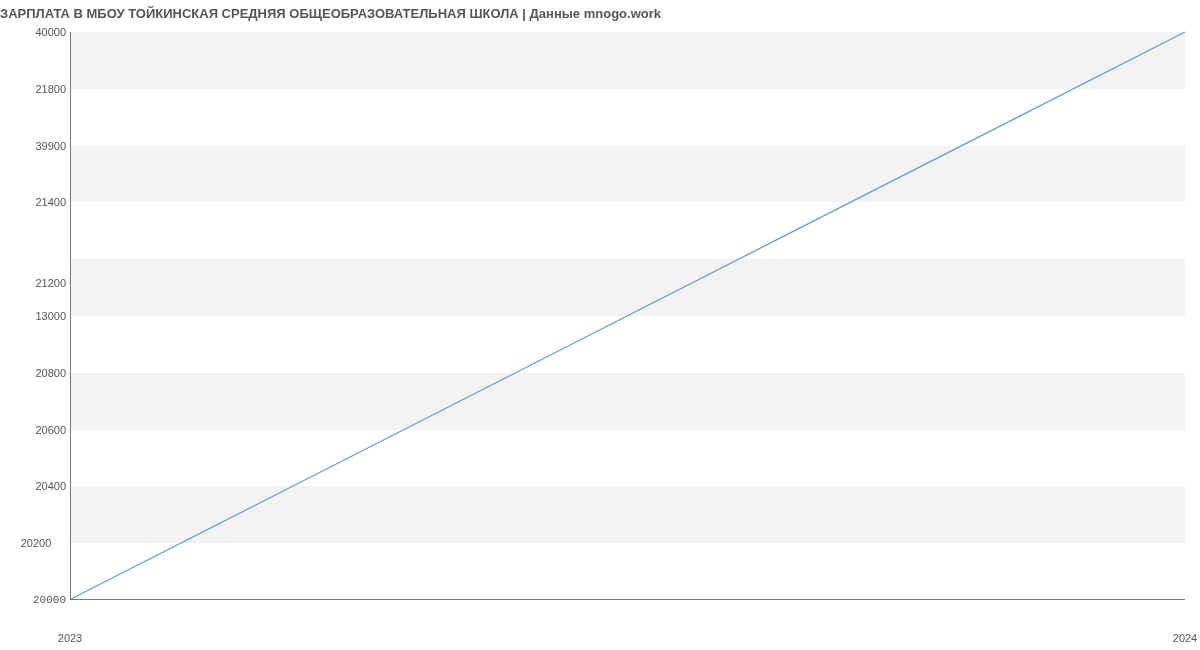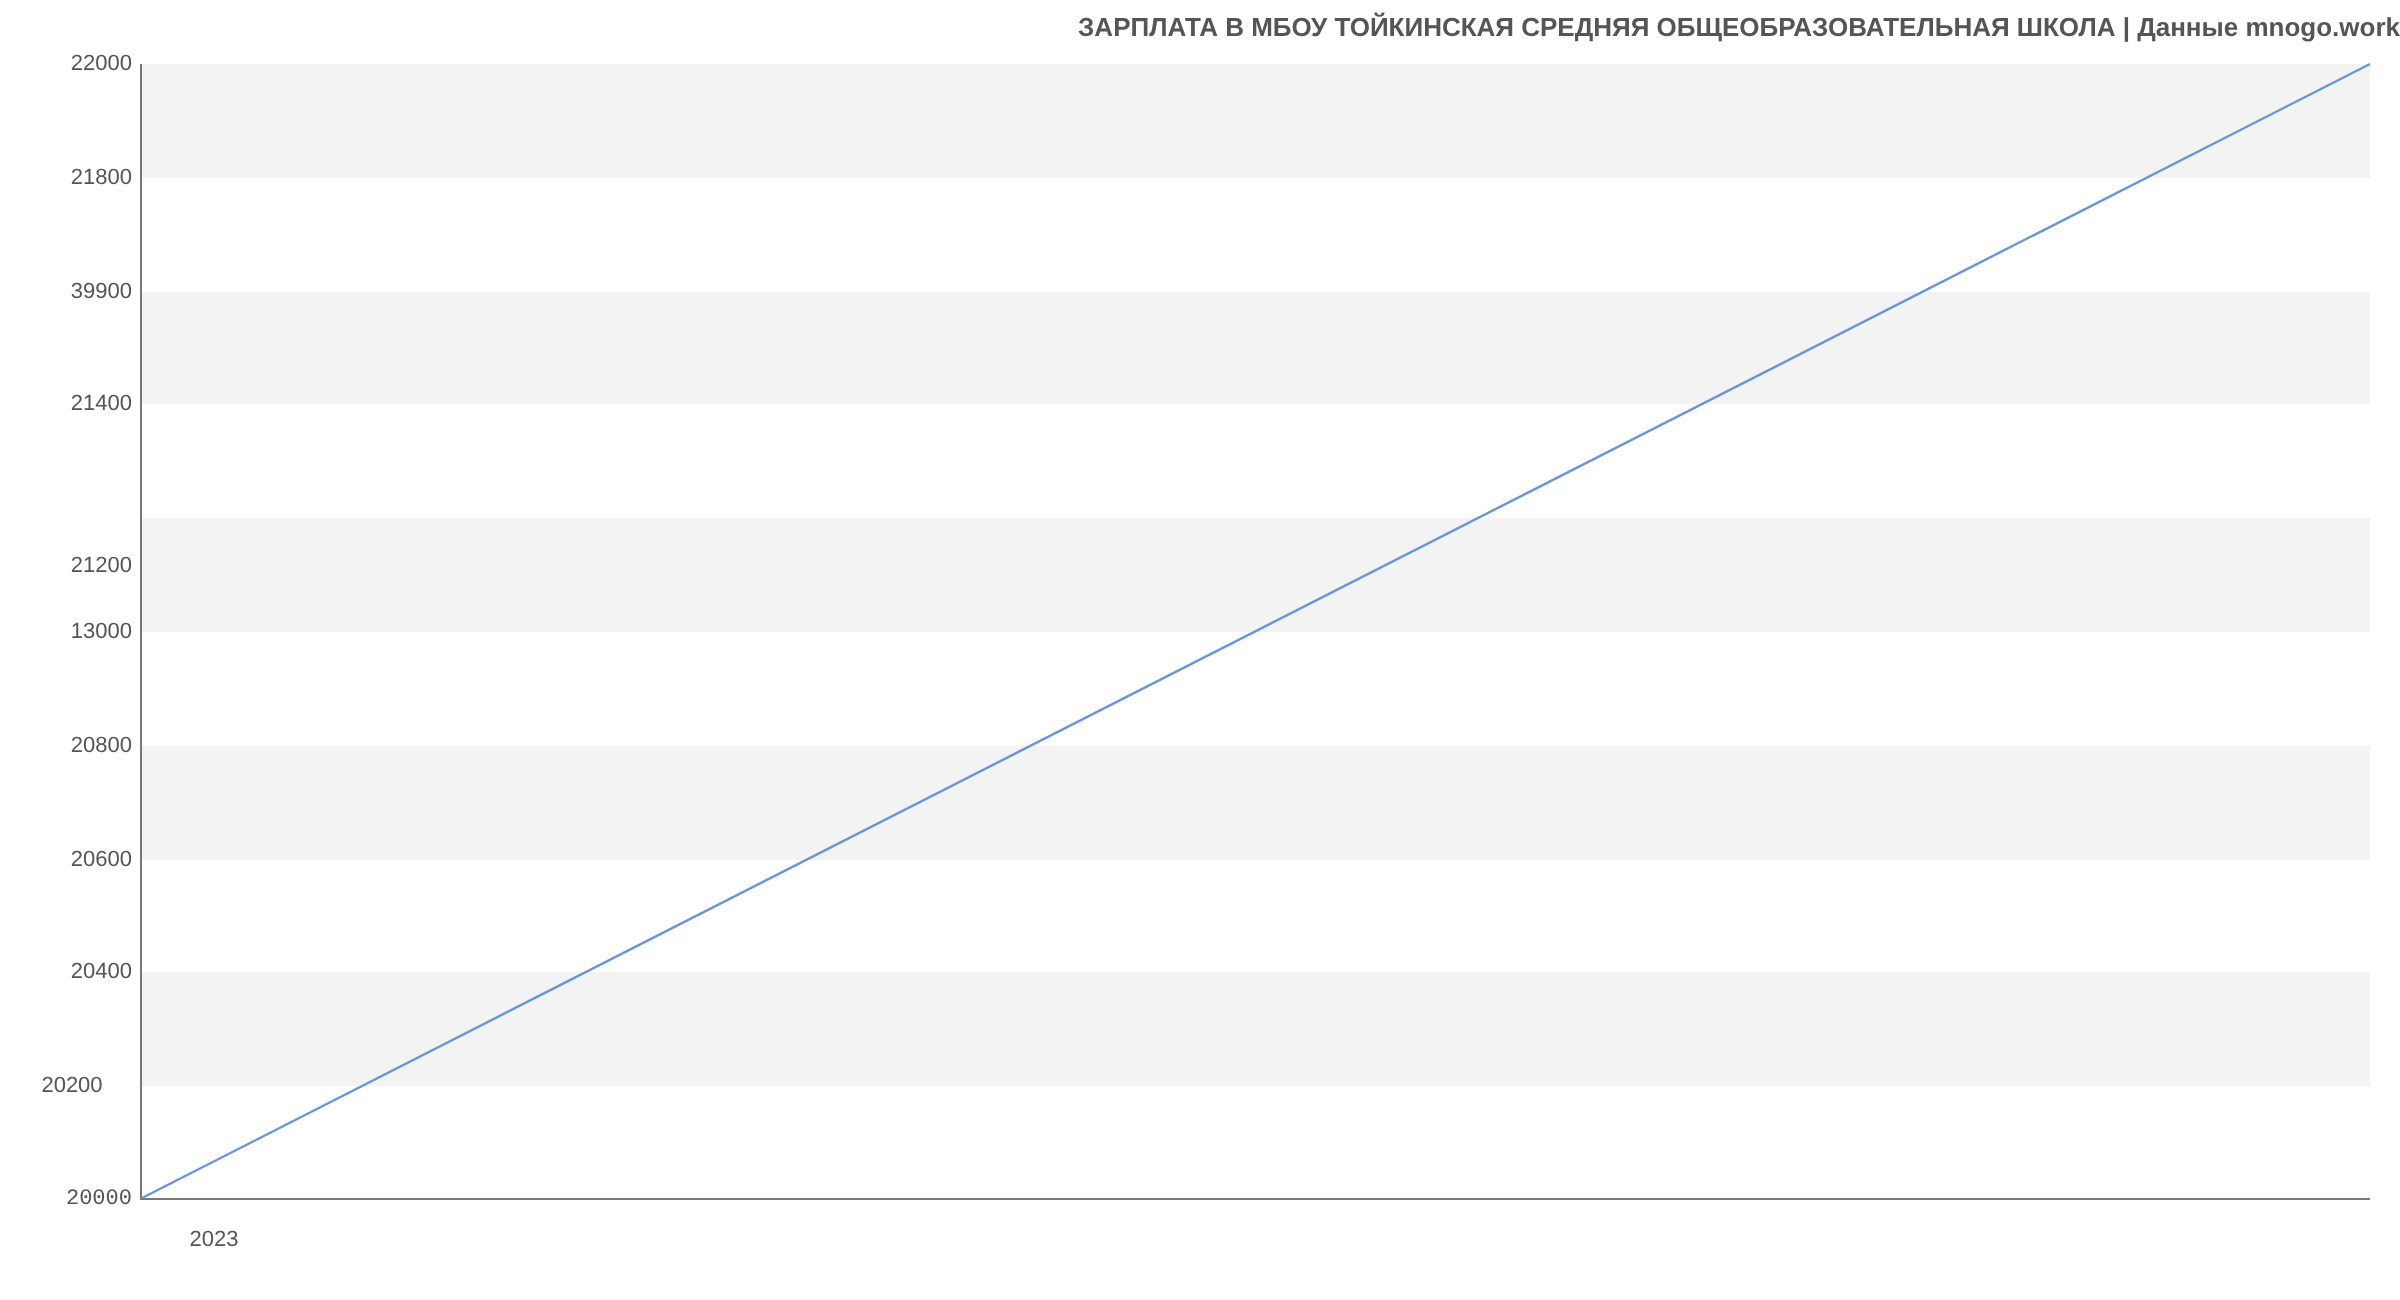--- a/index.html
+++ b/index.html
@@ -14,21 +14,21 @@
   .chart-wrap {
     position: relative;
     width: 1200px;
     height: 650px;
   }
   .title {
     position: absolute;
     top: 6px;
     left: 0;
     width: 100%;
-    text-align: right;
+    text-align: left;
     font-weight: bold;
     font-size: 13px;
     color: #555;
   }
   .plot {
     position: absolute;
     left: 70px;
     top: 32px;
     width: 1115px;
     height: 568px;
@@ -47,25 +47,24 @@
     position: absolute;
     right: 1134px;
     width: 60px;
     text-align: right;
     font-size: 11px;
     color: #555;
     transform: translateY(-50%);
   }
   .xtick-label {
     position: absolute;
-    top: 614px;
+    top: 632px;
     font-size: 11px;
     color: #555;
     transform: translateX(-50%);
-    margin-left: 37px;
   }
   svg.line {
     position: absolute;
     left: 0;
     top: 0;
     width: 100%;
     height: 100%;
     overflow: visible;
   }
   svg.line path {
@@ -94,16 +93,16 @@
 <div class="ytick-label" style="top: 600px; font-family: Liberation Mono, monospace;">20000</div>
     <div class="ytick-label" style="top: 543.2px; text-align: center;">20200</div>
     <div class="ytick-label" style="top: 486.4px;">20400</div>
     <div class="ytick-label" style="top: 429.6px;">20600</div>
     <div class="ytick-label" style="top: 372.8px;">20800</div>
     <div class="ytick-label" style="top: 316px;">13000</div>
     <div class="ytick-label" style="top: 259.2px; margin-top: 24px;">21200</div>
     <div class="ytick-label" style="top: 202.4px;">21400</div>
     <div class="ytick-label" style="top: 145.6px;">39900</div>
     <div class="ytick-label" style="top: 88.8px;">21800</div>
-    <div class="ytick-label" style="top: 32px;">22000</div>
+    <div class="ytick-label" style="top: 32px;">40000</div>
     <div class="xtick-label" style="left: 70px;">2023</div>
     <div class="xtick-label" style="left: 1185px; text-align: right;">2024</div>
   </div>
 
 </body></html>

